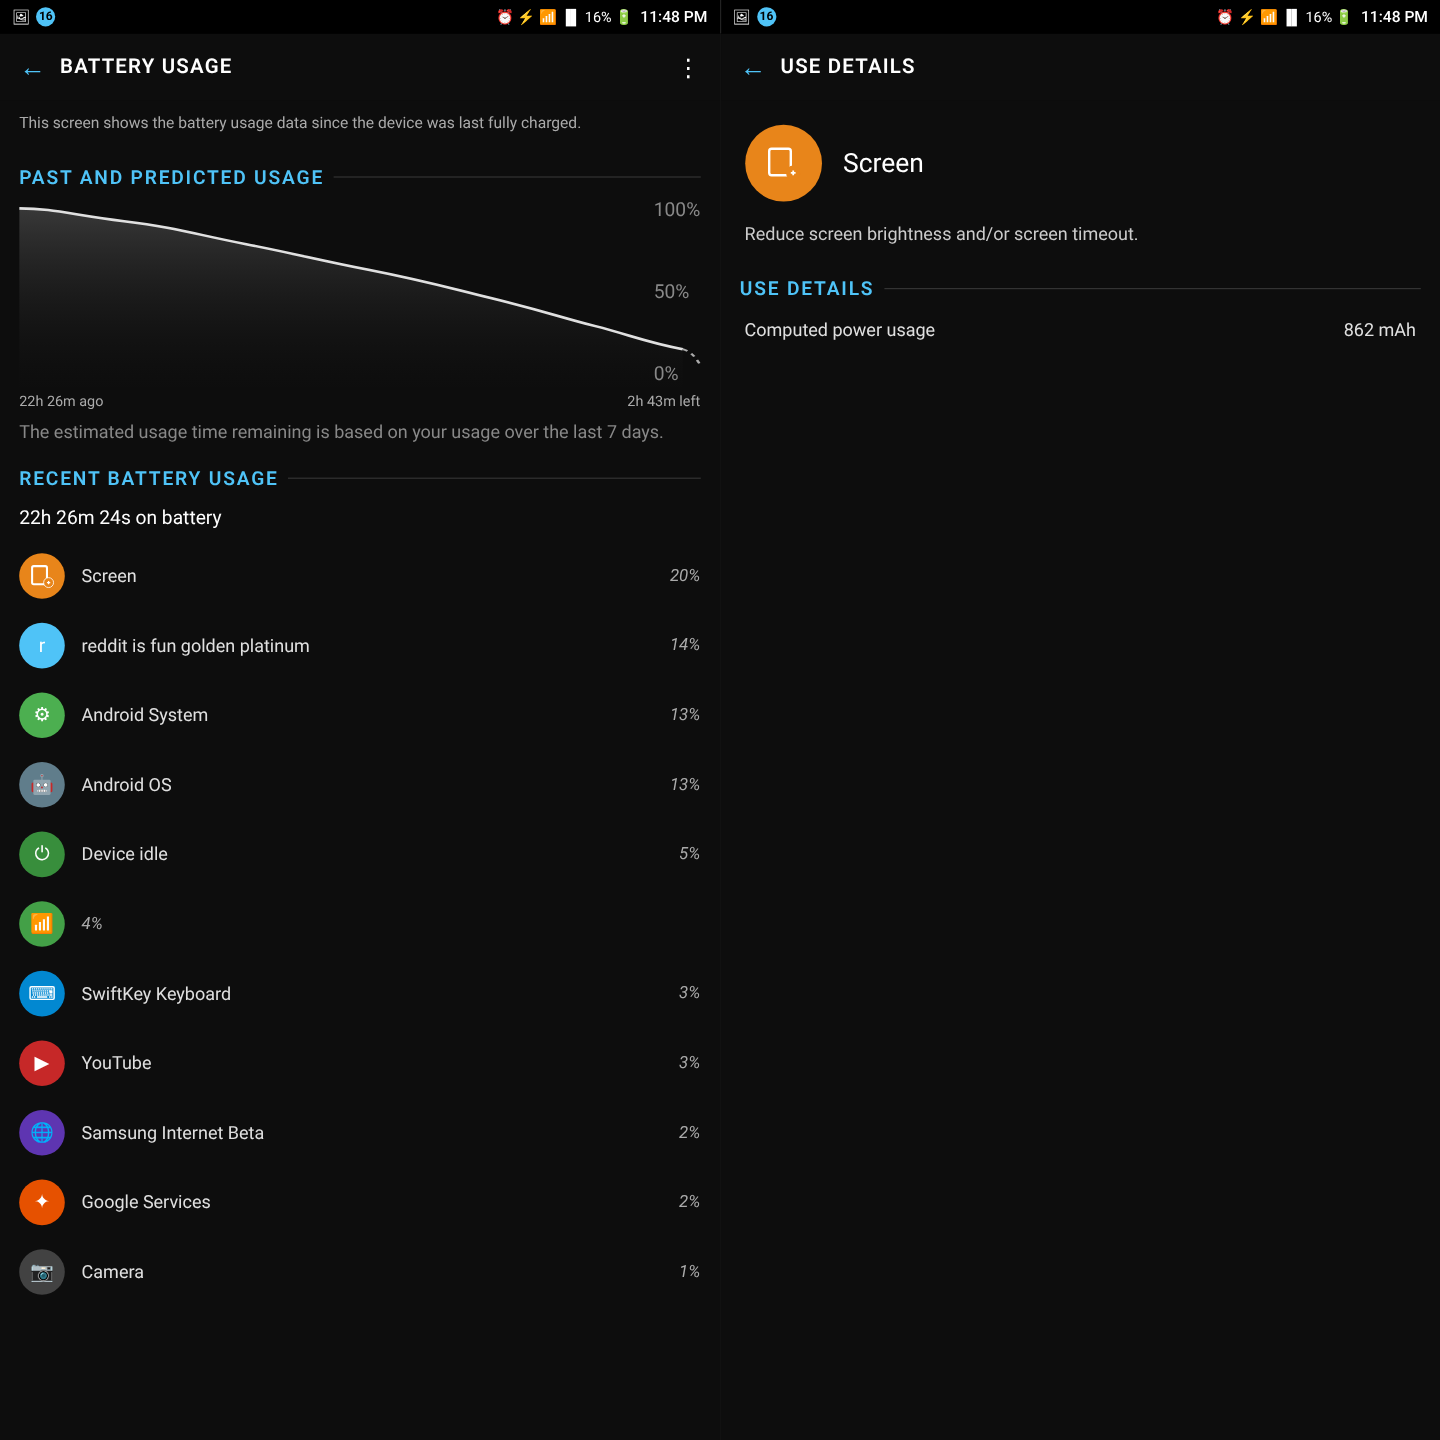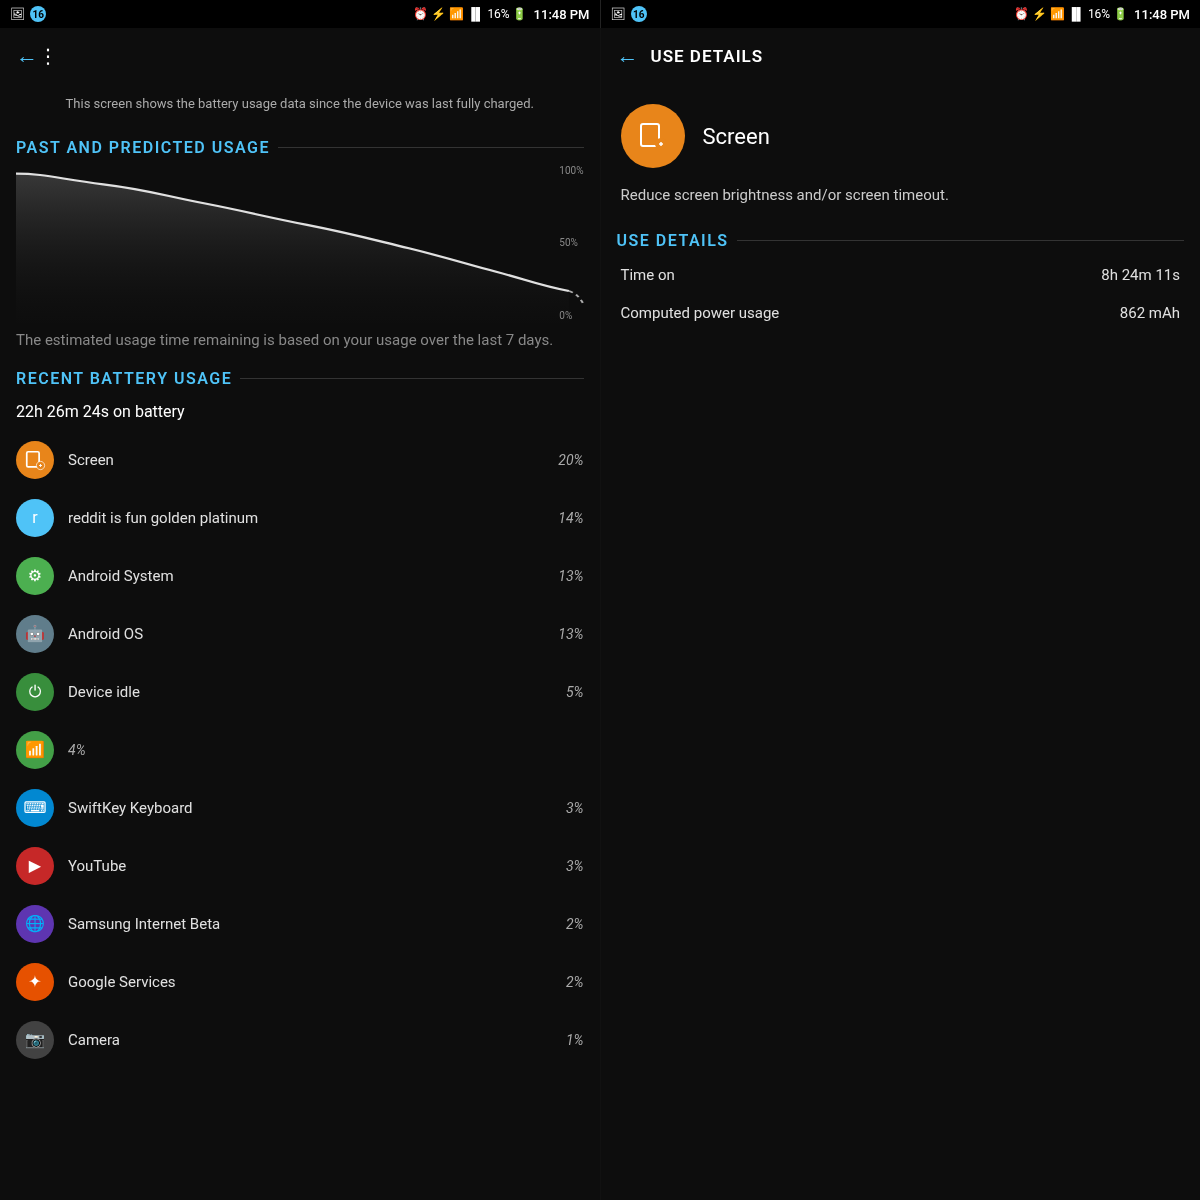--- a/index.html
+++ b/index.html
@@ -65,21 +65,20 @@
       padding: 0;
     }
     .screen-content::-webkit-scrollbar { display: none; }
 
     
     .description-text {
       color: #aaa;
       font-size: 13px;
       padding: 10px 16px 14px;
       line-height: 1.5;
-      text-align: center;
     }
 
     .section-label {
       color: #4fc3f7;
       font-size: 16px;
       font-weight: 600;
       letter-spacing: 1.5px;
       padding: 10px 16px 6px;
       display: flex;
       align-items: center;
@@ -107,21 +106,21 @@
     }
     .chart-labels-right {
       position: absolute;
       right: 16px;
       top: 0;
       height: 100%;
       display: flex;
       flex-direction: column;
       justify-content: space-between;
       color: #888;
-      font-size: 10px;
+      font-size: 16px;
       padding: 2px 0;
     }
     .chart-svg {
       width: 100%;
       height: 100%;
     }
 
     .chart-time-labels {
       display: flex;
       justify-content: space-between;
@@ -294,20 +293,21 @@
     </div>
   </div>
 </div>
 
 <div class="screens-container">
 
   <div class="screen-panel">
 
     <div class="top-bar">
       <span class="back-arrow">←</span>
+      <span class="top-bar-title">BATTERY USAGE</span>
       <span class="menu-dots">⋮</span>
     </div>
 
     <div class="screen-content">
       <p class="description-text">This screen shows the battery usage data since the device was last fully charged.</p>
 
       <div class="section-label">
         <span>PAST AND PREDICTED USAGE</span>
       </div>
 
@@ -328,20 +328,24 @@
 
           <path d="M380,120 C385,122 387,126 390,132" fill="none" stroke="#aaa" stroke-width="1.5" stroke-dasharray="3,3"></path>
         </svg>
         <div class="chart-labels-right">
           <span>100%</span>
           <span>50%</span>
           <span>0%</span>
         </div>
       </div>
 
+      <div class="chart-time-labels">
+        <span>22h 26m ago</span>
+        <span>2h 43m left</span>
+      </div>
 
       <p class="estimate-note">The estimated usage time remaining is based on your usage over the last 7 days.</p>
 
       <div class="section-label">
         <span>RECENT BATTERY USAGE</span>
       </div>
 
       <p class="battery-duration">22h 26m 24s on battery</p>
 
       <div id="app-list">
@@ -433,24 +437,20 @@
 
 
       <p class="adjust-power-text">Reduce screen brightness and/or screen timeout.</p>
 
       <div class="section-label">
         <span>USE DETAILS</span>
       </div>
 
       <div id="detail-rows">
           <div class="section-row">
-            <span class="row-label">Time on</span>
-            <span class="row-value">8h 24m 11s</span>
-          </div>
-          <div class="section-row">
             <span class="row-label">Computed power usage</span>
             <span class="row-value">862 mAh</span>
           </div>
         </div>
     </div>
   </div>
 
 </div>
 
 </body></html>

